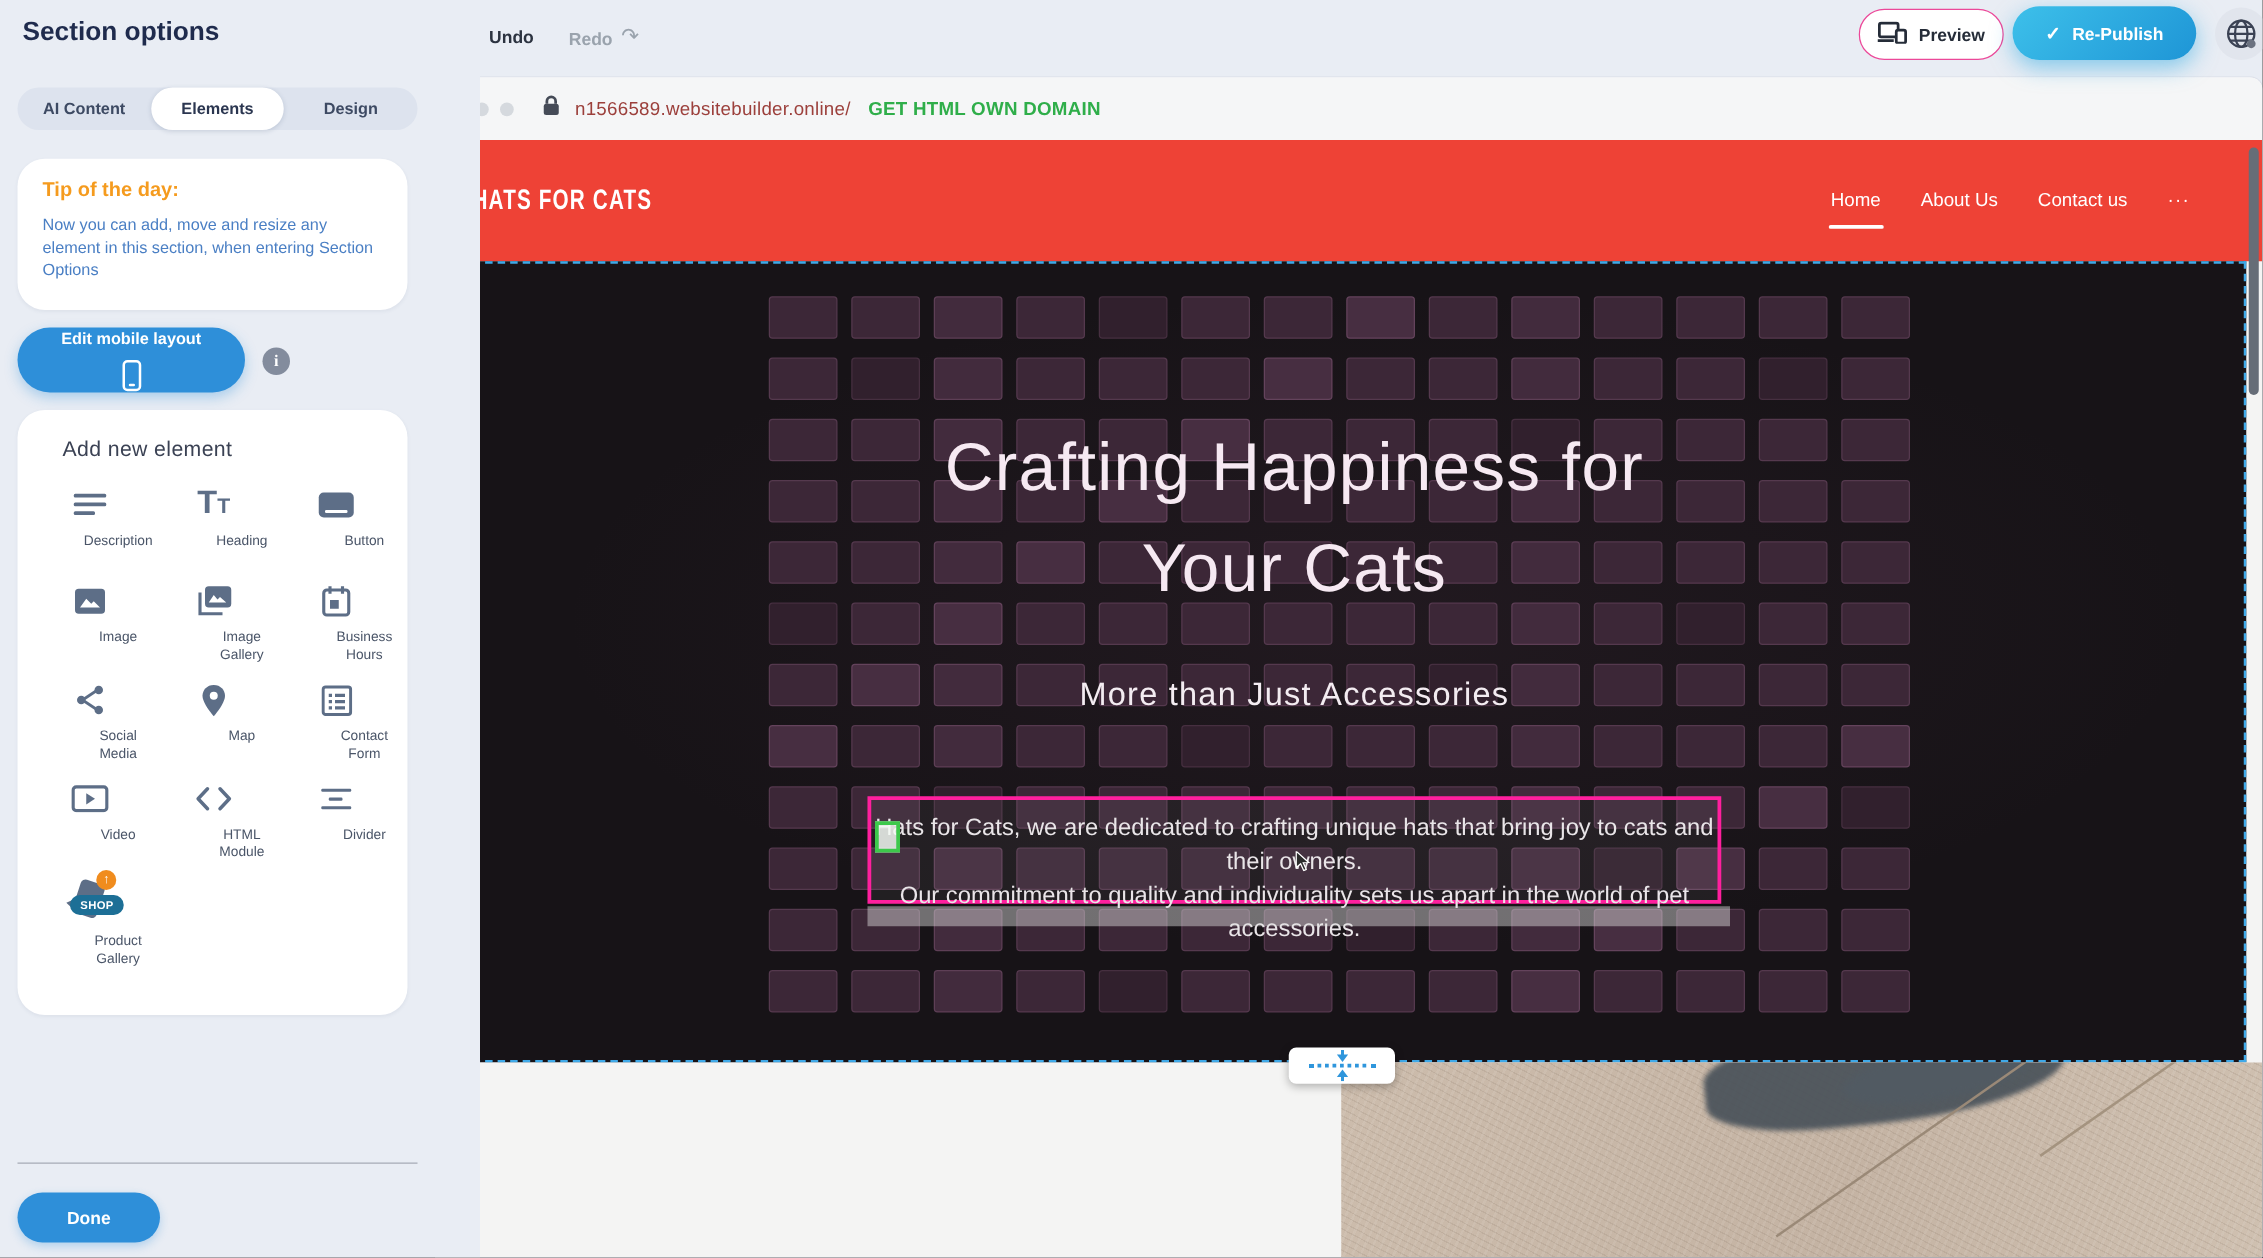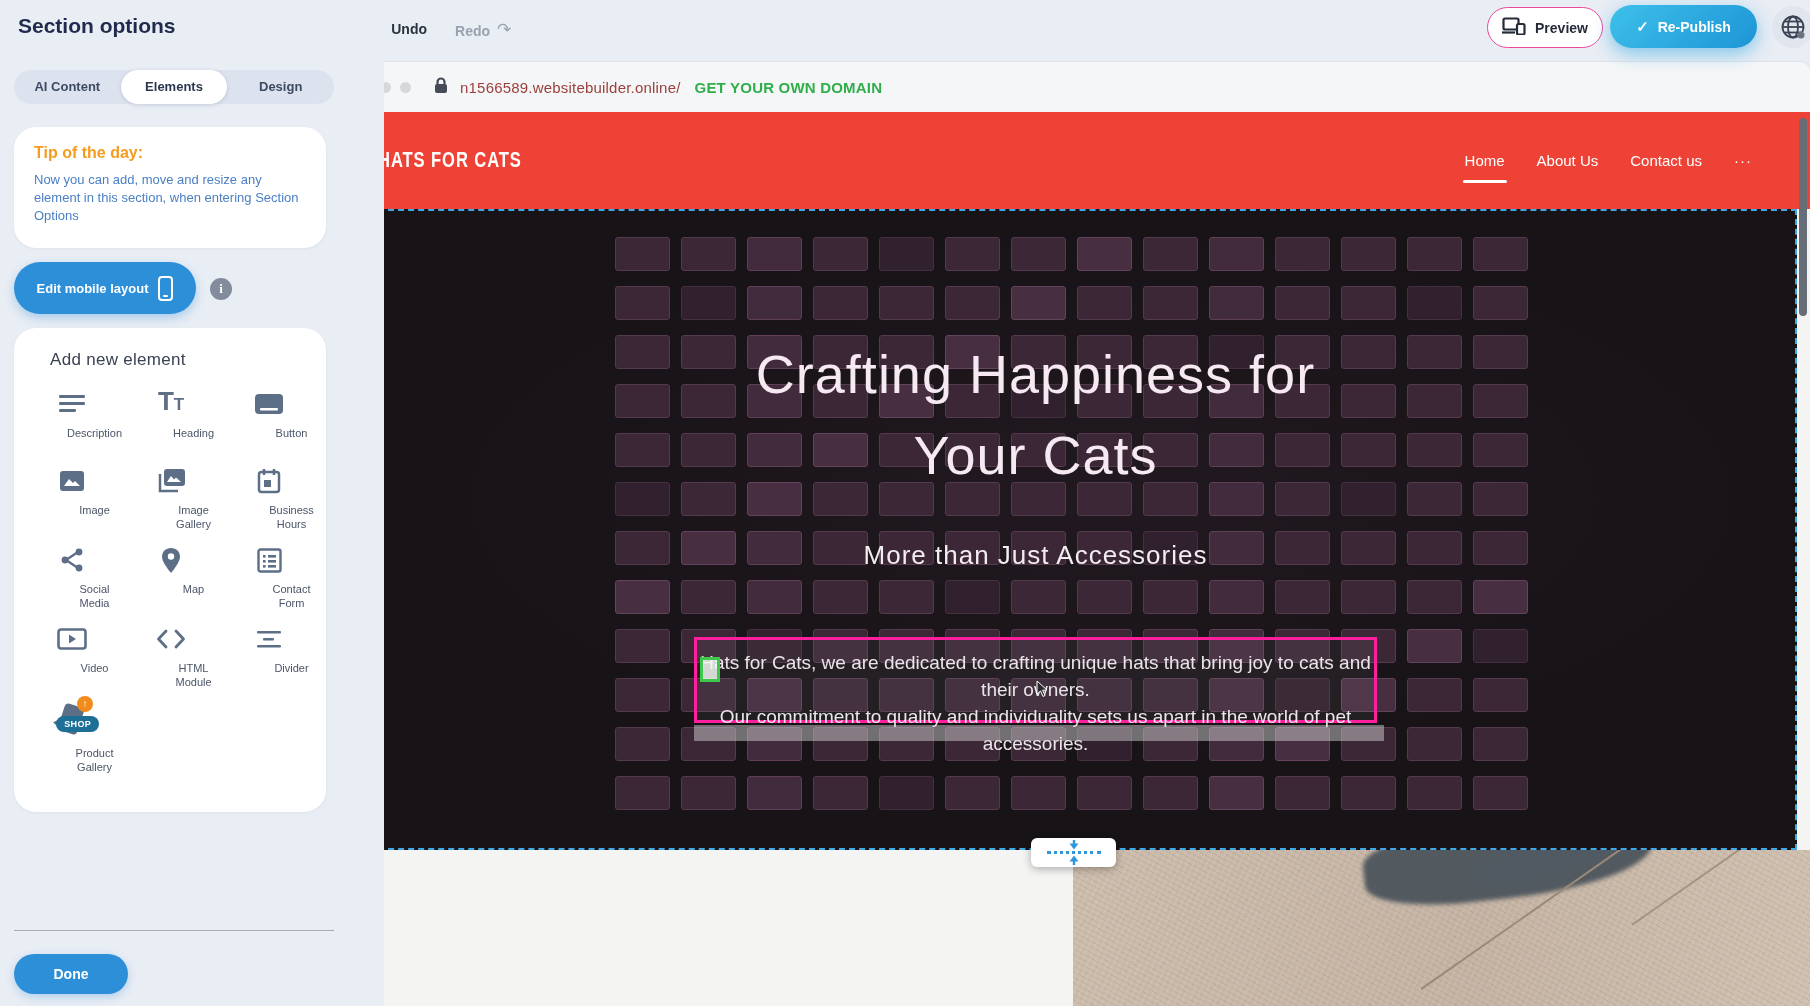--- a/index.html
+++ b/index.html
@@ -11,21 +11,21 @@
   .sidebar { position:absolute; left:0; top:0; width:384px; height:1006px; background:#e9edf4; z-index:5; }
   .sb-title { position:absolute; left:18px; top:14px; font-size:21px; font-weight:700; color:#1f2b4d; }
   .tabs { position:absolute; left:14px; top:70px; width:320px; height:34px; background:#dde3ee; border-radius:17px; display:flex; align-items:center; }
   .tab { flex:1; text-align:center; font-size:13px; font-weight:700; color:#3d4a63; height:34px; line-height:34px; border-radius:17px; cursor:pointer; }
   .tab.active { background:#ffffff; box-shadow:0 1px 4px rgba(40,60,100,.18); color:#2b3650; }
   .card { position:absolute; background:#fff; border-radius:22px; box-shadow:0 1px 3px rgba(50,70,110,.06); }
   .tip-card { left:14px; top:127px; width:312px; height:121px; padding:17px 20px; }
   .tip-head { font-size:16px; font-weight:700; color:#f59b1e; margin-bottom:9px; }
   .tip-body { font-size:13px; line-height:18px; color:#4a7fc4; }
   .btn-blue { background:#2e8fd9; color:#fff; border:none; border-radius:26px; font-weight:700; font-family:"Liberation Sans",sans-serif; cursor:pointer; }
-  .edit-mobile { position:absolute; left:14px; top:262px; width:182px; height:52px; font-size:13px; display:flex; align-items:center; justify-content:center; gap:10px; box-shadow:0 4px 10px rgba(46,143,217,.35); }
+  .edit-mobile { position:absolute; left:14px; top:262px; width:182px; height:52px; font-size:13px; display:flex; align-items:center; justify-content:center; gap:10px; box-shadow:0 4px 10px rgba(46,143,217,.35);flex-direction:column; }
   .phone-icon { width:15px; height:25px; border:2px solid #fff; border-radius:4px; position:relative; }
   .phone-icon::after { content:""; position:absolute; left:3px; bottom:2px; width:5px; height:2px; background:#fff; border-radius:1px; }
   .info-btn { position:absolute; left:210px; top:278px; width:22px; height:22px; border-radius:50%; background:#838c9d; color:#fff; font-size:13px; font-weight:700; text-align:center; line-height:22px; cursor:pointer; font-family:"Liberation Serif",serif; }
   .elements-card { left:14px; top:328px; width:312px; height:484px; padding:22px 8px 0 8px; }
   .add-title { font-size:17px; color:#3b4254; letter-spacing:.3px; padding-left:28px; margin-bottom:18px; }
   .el-grid { display:grid; grid-template-columns:repeat(3,1fr); row-gap:13px; }
   .el-item { display:flex; flex-direction:column; align-items:center; gap:6px; min-height:64px; cursor:pointer; }
   .el-icon { height:32px; display:flex; align-items:center; justify-content:center; color:#5d6e87; }
   .el-label { font-size:11px; color:#4a5568; text-align:center; line-height:14px; white-space:pre-line;margin-left:45px; }
   .Tt { font-weight:700; color:#5d6e87; display:flex; align-items:baseline; }
@@ -337,21 +337,21 @@
       <span class="dot"></span>
       <span class="dot"></span>
       <span class="dot"></span>
       <span class="lock">
         <svg width="14" height="17" viewBox="0 0 14 17">
             <path d="M3.5 7 V5 a3.5 3.5 0 0 1 7 0 V7" stroke="#454b57" stroke-width="2.2" fill="none"></path>
             <rect x="1" y="7" width="12" height="9" rx="2" fill="#454b57"></rect>
           </svg>
       </span>
       <span class="url">n1566589.websitebuilder.online/</span>
-      <span class="domain-link">GET YOUR OWN DOMAIN</span>
+      <span class="domain-link">GET HTML OWN DOMAIN</span>
     </div>
 
     <div class="site">
 
       <div class="site-header">
         <span class="logo">HATS FOR CATS</span>
         <div class="nav">
           <span class="nav-item active">Home</span>
           <span class="nav-item">About Us</span>
           <span class="nav-item">Contact us</span>

